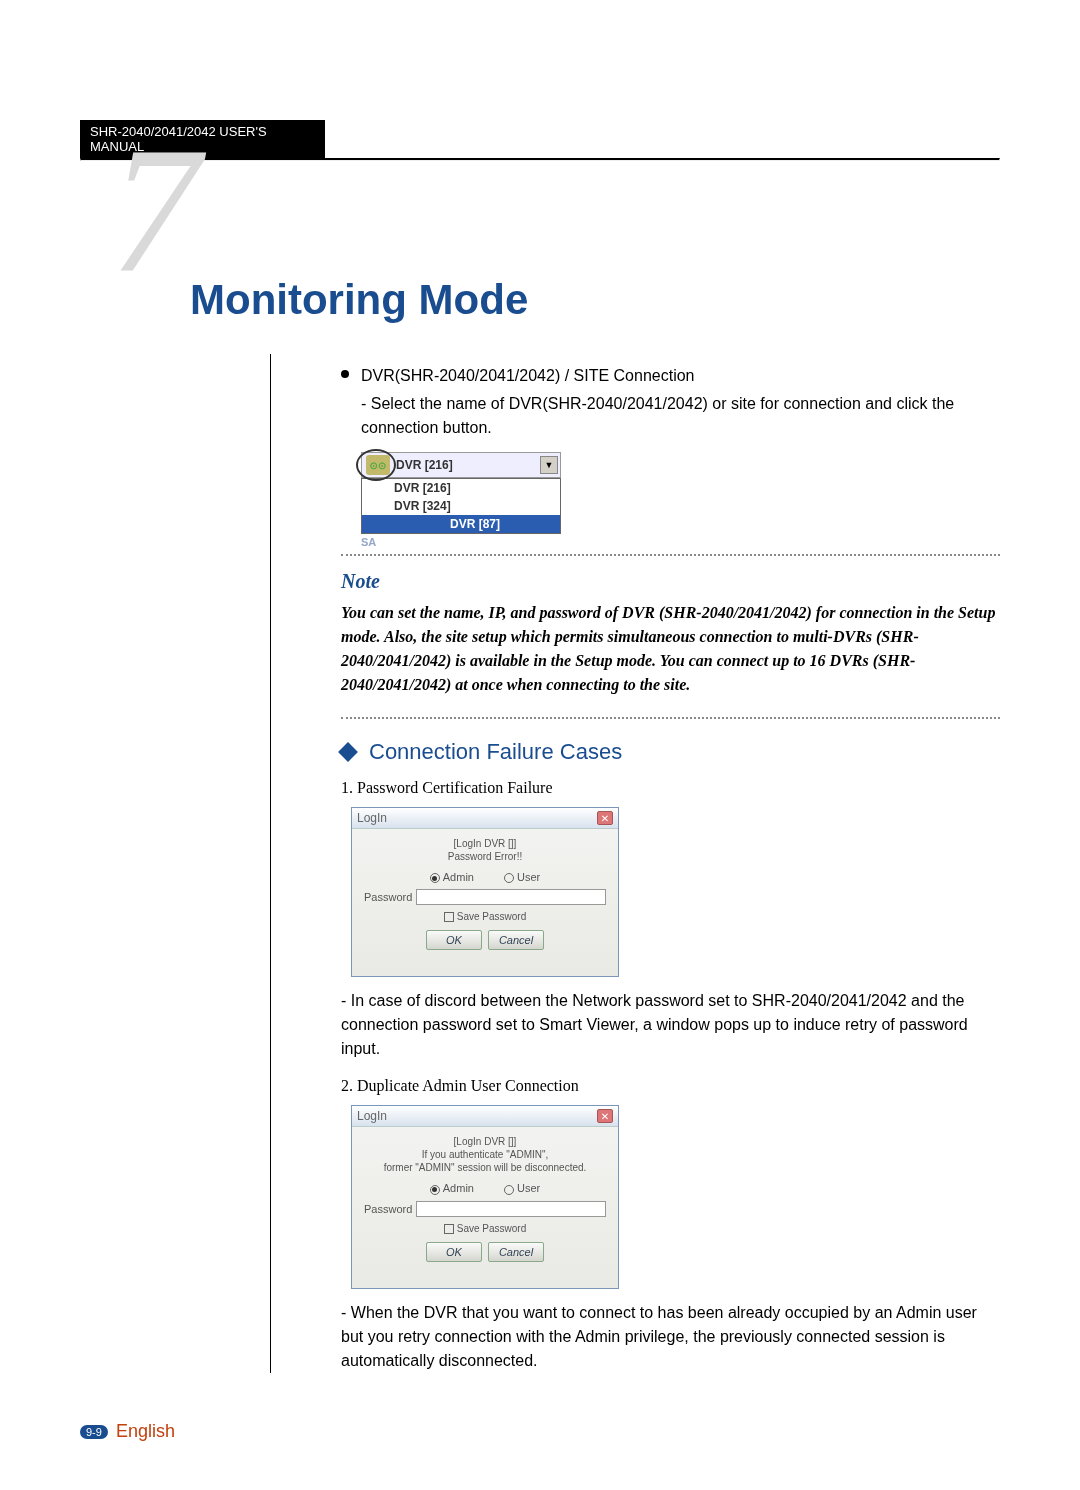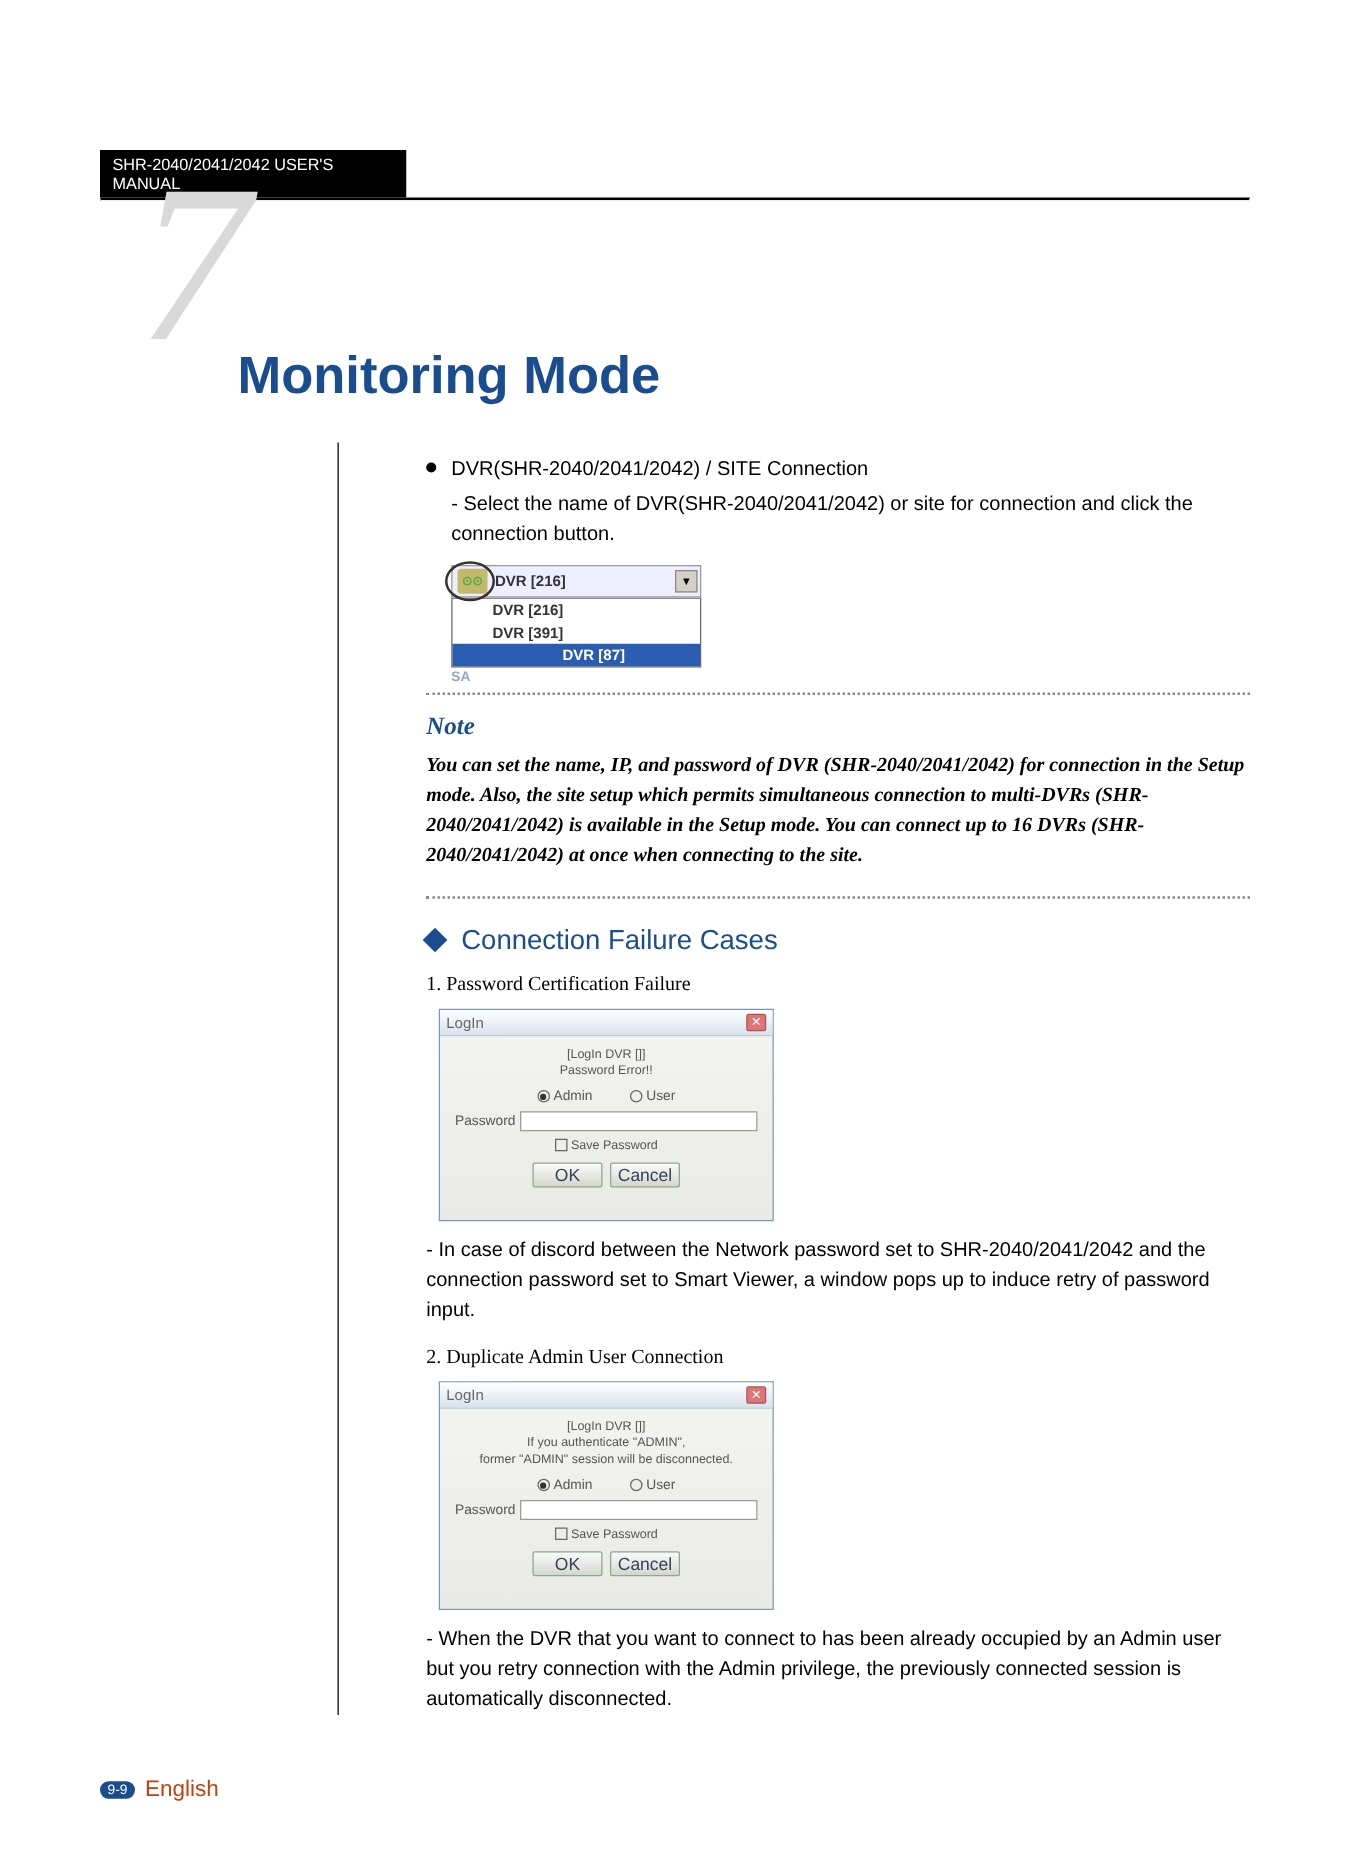--- a/index.html
+++ b/index.html
@@ -139,21 +139,21 @@
   .login-body { padding: 8px 12px 26px 12px; }
   .login-msg { text-align:center; font-size:10px; margin-bottom:8px; line-height:1.3; }
   .login-radios { display:flex; justify-content:center; gap:30px; margin-bottom:6px; font-size:11px;}
   .radio-dot { width:10px; height:10px; border:1px solid #666; border-radius:50%; display:inline-flex; align-items:center; justify-content:center; margin-right:3px; vertical-align:middle;}
   .radio-dot.sel::after { content:''; width:5px; height:5px; background:#333; border-radius:50%;}
   .login-pw-row { display:flex; align-items:center; gap:4px; margin-bottom:6px;}
   .login-pw-row input { flex:1; height:16px; border:1px solid #999; font-size:10px;}
   .login-save { text-align:center; font-size:10px; margin-bottom:8px;}
   .login-save .cb { width:10px; height:10px; border:1px solid #666; display:inline-block; vertical-align:middle; margin-right:3px;}
   .login-btns { display:flex; justify-content:center; gap:6px;}
-  .login-btn { width:56px; height:20px; background:linear-gradient(#fafafa,#d6d6d0); border:1px solid #8a8; border-radius:2px; font-size:14px; display:flex; align-items:center; justify-content:center; color:#345;}
+  .login-btn { width:56px; height:20px; background:linear-gradient(#fafafa,#d6d6d0); border:1px solid #8a8; border-radius:2px; font-size:11px; display:flex; align-items:center; justify-content:center; color:#345;font-style:italic;}
 
   .footer {
     position: absolute;
     left: 80px;
     bottom: 48px;
     display:flex; align-items:center; gap:8px;
   }
   .page-badge {
     background:#1a4d8f; color:#fff; font-size:11px;
     padding: 1px 6px; border-radius: 8px;
@@ -181,21 +181,21 @@
 
   <div class="dropdown-mock">
     <div class="dd-top">
       <div class="dd-circle"></div>
       <div class="dd-icon">⊙⊙</div>
       <div class="dd-sel">DVR [216]</div>
       <div class="dd-arrow">▼</div>
     </div>
     <div class="dd-list">
       <div class="dd-item">DVR [216]</div>
-      <div class="dd-item">DVR [391]</div>
+      <div class="dd-item">DVR [324]</div>
       <div class="dd-item hl">DVR [87]</div>
     </div>
     <div class="dd-sam">SA</div>
   </div>
 
   <hr class="dotted">
   <div class="note-title">Note</div>
   <div class="note-body">You can set the name, IP, and password of DVR (SHR-2040/2041/2042) for connection in the Setup mode. Also, the site setup which permits simultaneous connection to multi-DVRs (SHR-2040/2041/2042) is available in the Setup mode. You can connect up to 16 DVRs (SHR-2040/2041/2042) at once when connecting to the site.</div>
   <hr class="dotted">
 

